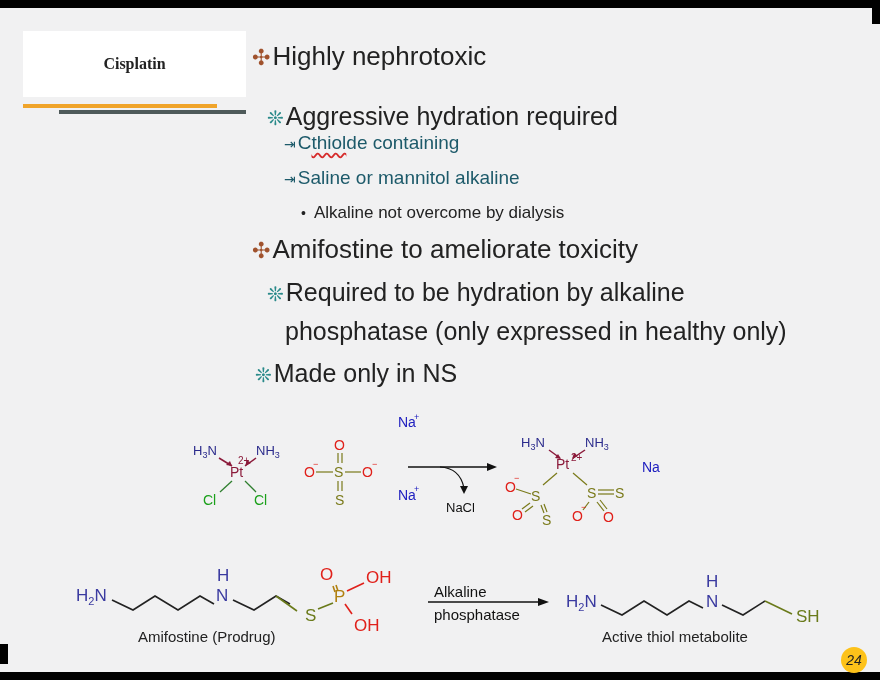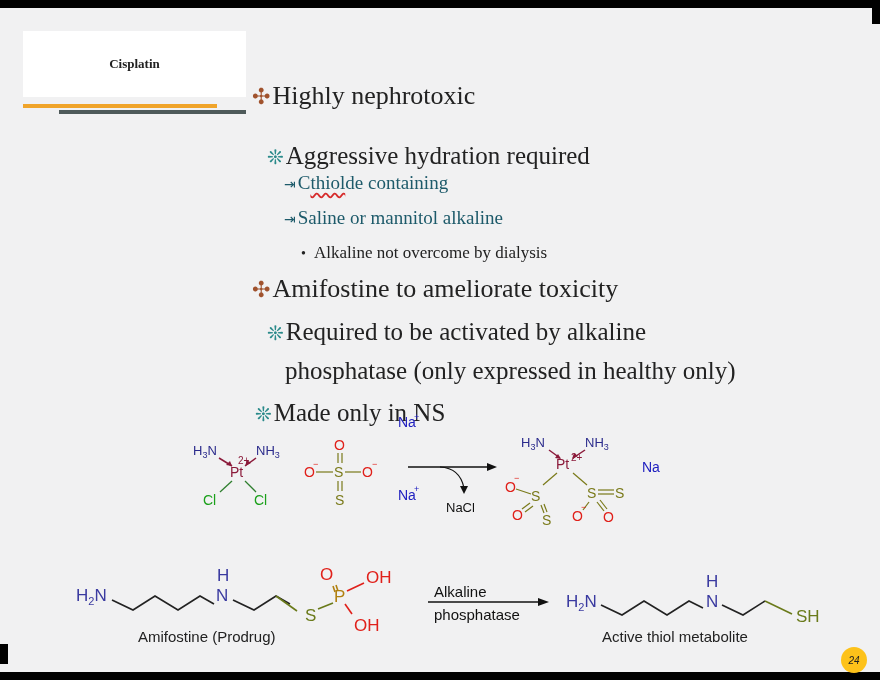--- a/index.html
+++ b/index.html
@@ -10,42 +10,42 @@
   .slide {
     position: absolute; left: 0; top: 8px; width: 880px; height: 664px;
     background: #f1f1f2;
   }
   .black-corner-tr { position: absolute; right: 0; top: 0; width: 8px; height: 16px; background:#000; }
   .black-corner-bl { position: absolute; left: 0; bottom: 8px; width: 8px; height: 20px; background:#000; }
   .title-box {
     position: absolute; left: 23px; top: 23px; width: 223px; height: 66px;
     background: #fff; display: flex; align-items: center; justify-content: center;
   }
-  .title-text { font-weight: bold; font-size: 13px; color: #222; font-family: "Liberation Serif", serif; }
+  .title-text { font-weight: bold; font-size: 16px; color: #222; font-family: "Liberation Serif", serif; }
   .line-orange { position: absolute; left: 23px; top: 96px; width: 194px; height: 4px; background: #f0a42a; }
   .line-slate { position: absolute; left: 59px; top: 102px; width: 187px; height: 4px; background: #4e5a5a; }
 
   .bullets { position: absolute; left: 252px; top: 30px; width: 620px; }
-  .b { position: absolute; white-space: nowrap; color: #222; font-family: Liberation Serif, serif; margin-top: 40px; }
+  .b { position: absolute; white-space: nowrap; color: #222; font-family: Liberation Sans, sans-serif; }
   .l1 { font-size: 26px; }
   .l2 { font-size: 25px; }
   .l3 { font-size: 19px; color: #1d5a6a; }
   .l4 { font-size: 17px; }
   .ic1 { color: #a0522d; font-size: 22px; margin-right: 2px; }
   .ic2 { color: #2a8a8a; font-size: 20px; margin-right: 2px; }
   .ic3 { color: #1d5a6a; font-size: 14px; margin-right: 2px; }
   .ic4 { color: #222; font-size: 14px; margin-right: 8px; }
   .squiggle { text-decoration: underline; text-decoration-color: #d62b2b; text-decoration-style: wavy; text-underline-offset: 3px; }
 
   svg text { font-family: "Liberation Sans", "DejaVu Sans", sans-serif; }
 
   .page-num {
     position: absolute; left: 841px; top: 639px; width: 26px; height: 26px; border-radius: 50%;
     background: #fdc21a; display: flex; align-items: center; justify-content: center;
-    font-family: "Liberation Sans", sans-serif; font-style: italic; font-size: 10px; color: #222;
+    font-family: "Liberation Sans", sans-serif; font-style: italic; font-size: 14px; color: #222;
   }
 </style>
 </head>
 <body>
 
 <div class="slide">
   <div class="black-corner-tr"></div>
   <div class="black-corner-bl"></div>
 
   <div class="title-box">
@@ -67,21 +67,21 @@
     <div class="b l3" style="left:32px; top:129px;">
       <span class="ic3">⇥</span><span>Saline or mannitol alkaline</span>
     </div>
     <div class="b l4" style="left:49px; top:165px;">
       <span class="ic4">•</span><span>Alkaline not overcome by dialysis</span>
     </div>
     <div class="b l1" style="left:0; top:196px;">
       <span class="ic1">✣</span><span>Amifostine to ameliorate toxicity</span>
     </div>
     <div class="b l2" style="left:15px; top:240px;">
-      <span class="ic2">❊</span><span>Required to be activated by alkaline</span>
+      <span class="ic2">❊</span><span>Required to be hydration by alkaline</span>
     </div>
     <div class="b l2" style="left:33px; top:279px;">
       <span>phosphatase (only expressed in healthy only)</span>
     </div>
     <div class="b l2" style="left:3px; top:321px;">
       <span class="ic2">❊</span><span>Made only in NS</span>
     </div>
   </div>
 
   <svg style="position:absolute;left:0;top:0;" width="880" height="664" viewBox="0 8 880 664">

